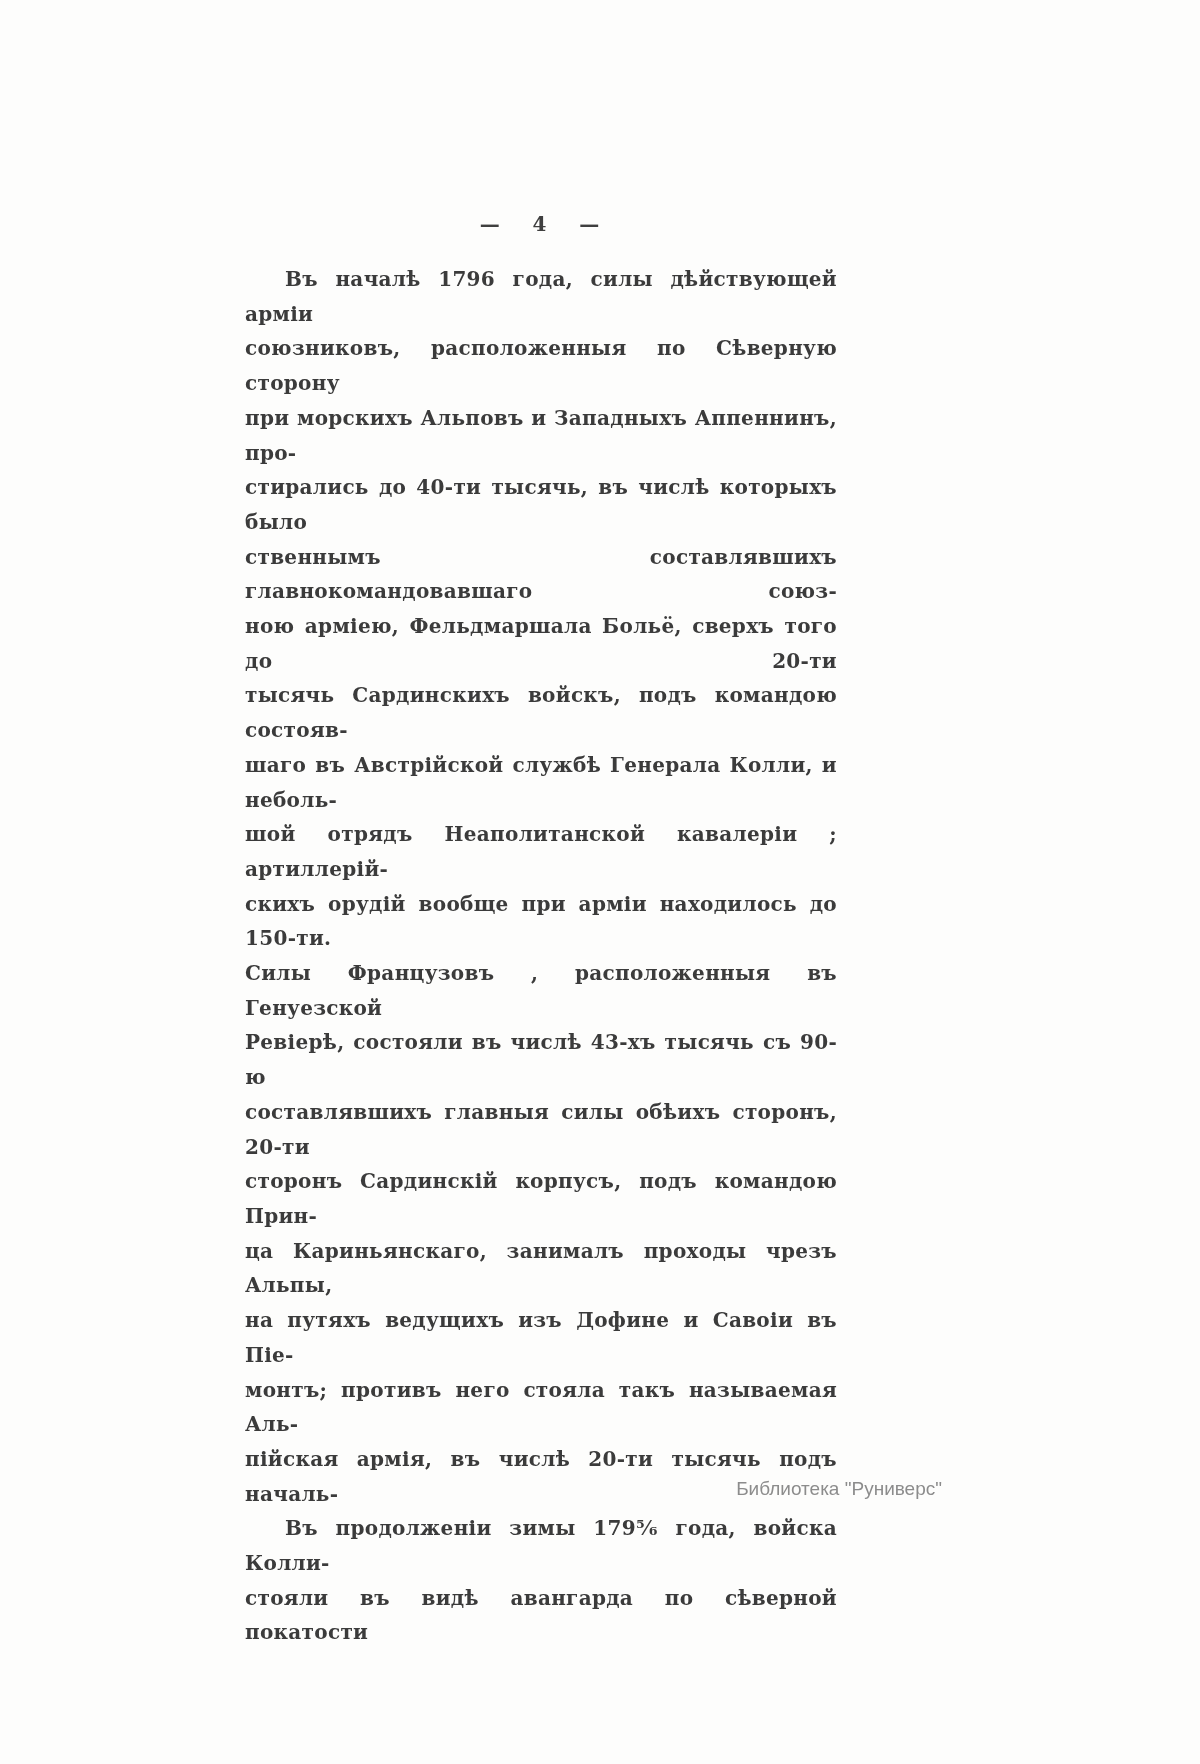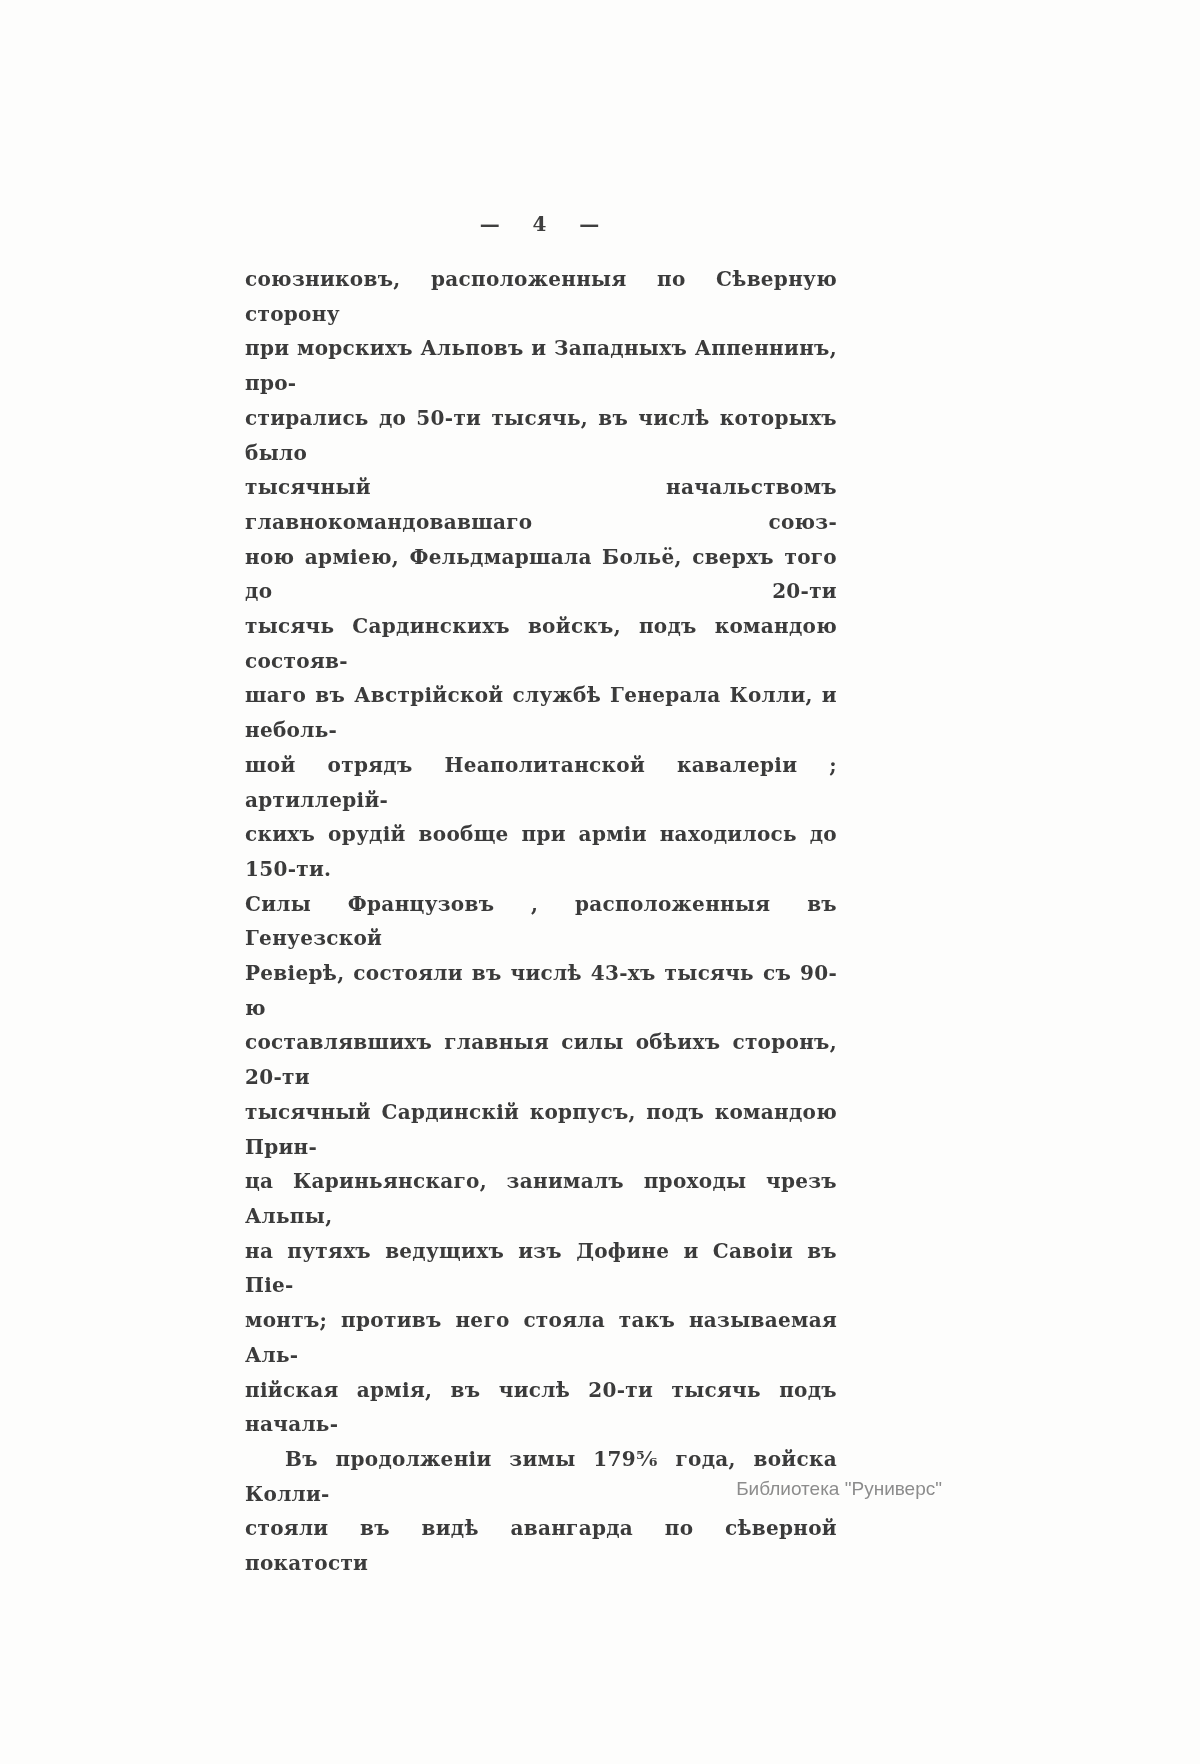--- a/index.html
+++ b/index.html
@@ -60,33 +60,34 @@
 </head>
 <body>
 
 <div class="page">
 
   <div class="page-number">—&nbsp;&nbsp;&nbsp;4&nbsp;&nbsp;&nbsp;—</div>
 
   <div class="text-block">
 
     <div>
+      <div class="line indent">Въ началѣ 1796 года, силы дѣйствующей арміи</div>
       <div class="line">союзниковъ, расположенныя по Сѣверную сторону</div>
       <div class="line">при морскихъ Альповъ и Западныхъ Аппеннинъ, про-</div>
-      <div class="line">стирались до 50-ти тысячь, въ числѣ которыхъ было</div>
-      <div class="line">тысячный начальствомъ главнокомандовавшаго союз-</div>
+      <div class="line">стирались до 40-ти тысячь, въ числѣ которыхъ было</div>
+      <div class="line">ственнымъ составлявшихъ главнокомандовавшаго союз-</div>
       <div class="line">ною арміею, Фельдмаршала Больё, сверхъ того до 20-ти</div>
       <div class="line">тысячь Сардинскихъ войскъ, подъ командою состояв-</div>
       <div class="line">шаго въ Австрійской службѣ Генерала Колли, и неболь-</div>
       <div class="line">шой отрядъ Неаполитанской кавалеріи ; артиллерій-</div>
       <div class="line">скихъ орудій вообще при арміи находилось до 150-ти.</div>
       <div class="line">Силы Французовъ , расположенныя въ Генуезской</div>
       <div class="line">Ревіерѣ, состояли въ числѣ 43-хъ тысячь съ 90-ю</div>
       <div class="line">составлявшихъ главныя силы обѣихъ сторонъ, 20-ти</div>
-      <div class="line">тысячный Сардинскій корпусъ, подъ командою Прин-</div>
+      <div class="line">сторонъ Сардинскій корпусъ, подъ командою Прин-</div>
       <div class="line">ца Кариньянскаго, занималъ проходы чрезъ Альпы,</div>
       <div class="line">на путяхъ ведущихъ изъ Дофине и Савоіи въ Піе-</div>
       <div class="line">монтъ; противъ него стояла такъ называемая Аль-</div>
       <div class="line">пійская армія, въ числѣ 20-ти тысячь подъ началь-</div>
     </div>
 
     <div>
       <div class="line indent">Въ продолженіи зимы 179⁵⁄₆ года, войска Колли-</div>
       <div class="line">стояли въ видѣ авангарда по сѣверной покатости</div>
 

